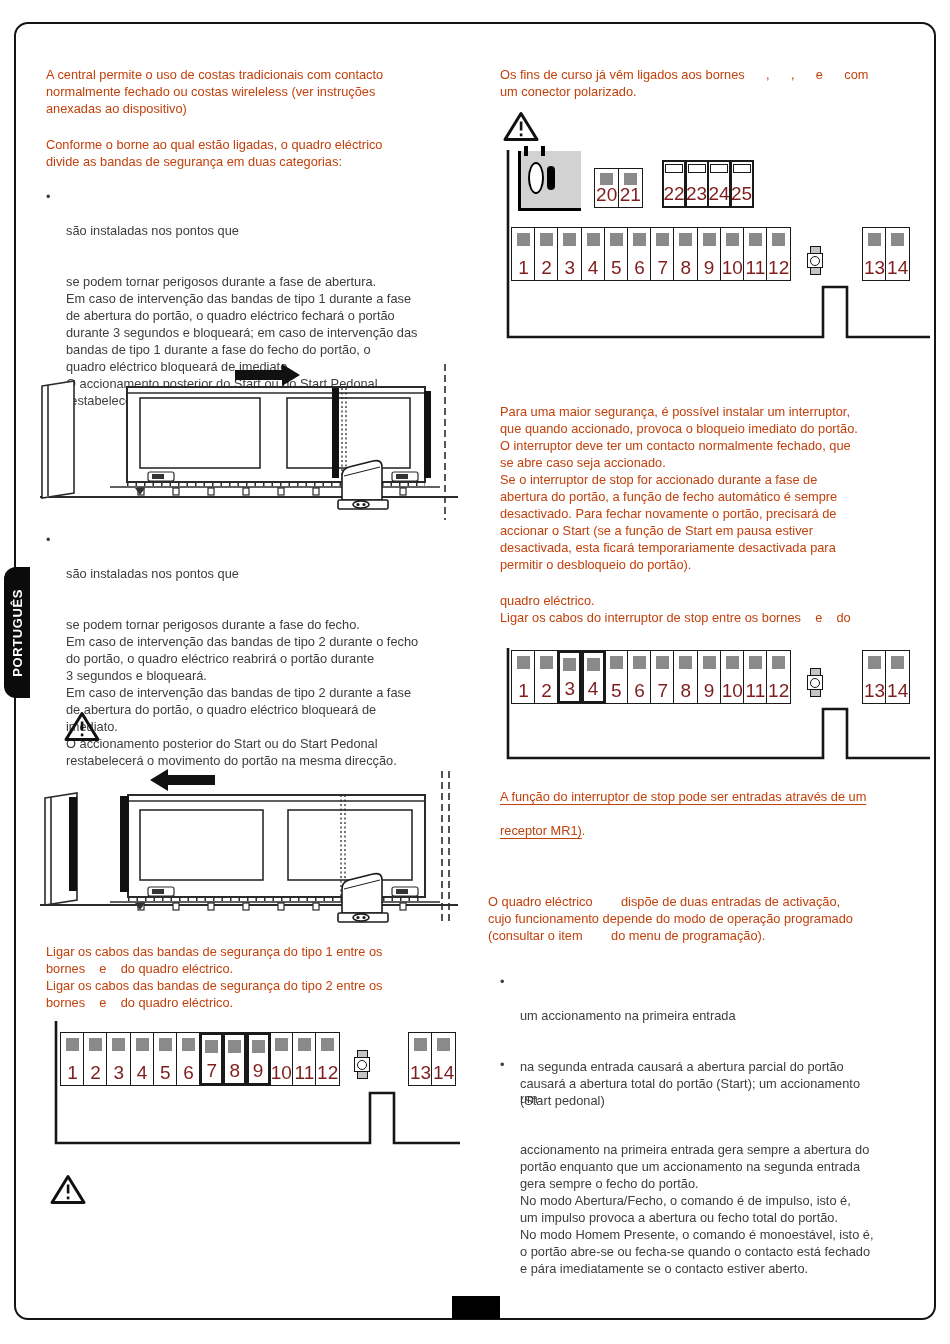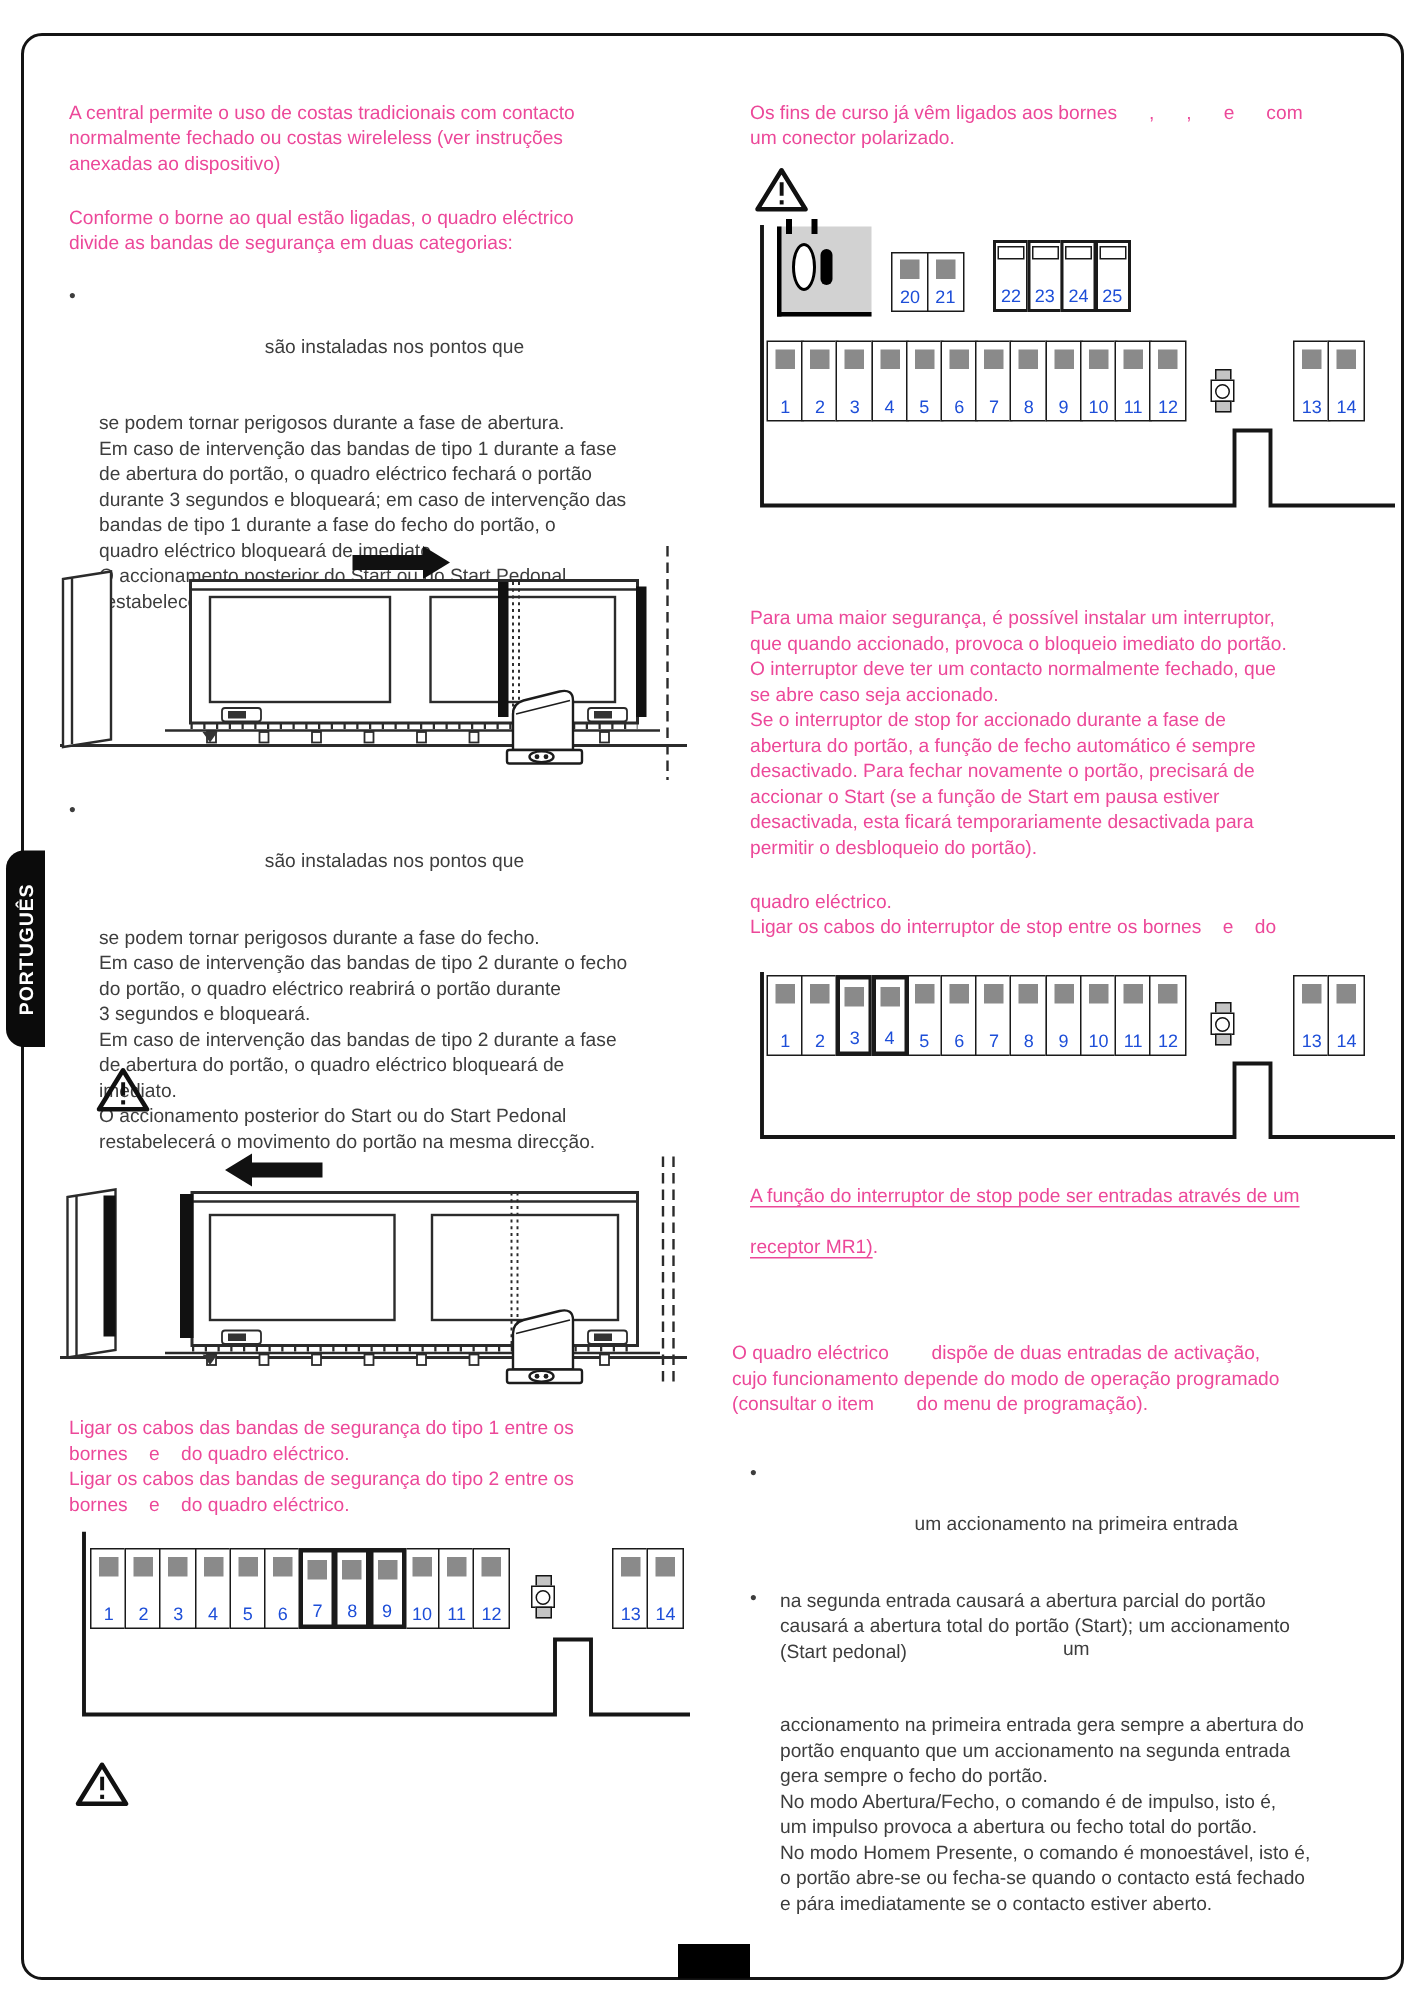--- a/index.html
+++ b/index.html
@@ -4,37 +4,37 @@
 <style>
   html,body{margin:0;padding:0;background:#fff;}
   #page{position:relative;width:950px;height:1344px;background:#fff;overflow:hidden;
         font-family:"Liberation Sans",sans-serif;color:#3d3d3d;}
   .page-border{position:absolute;left:14px;top:22px;width:918px;height:1294px;
         border:2.4px solid #141414;border-radius:14px;}
   .lang-tab{position:absolute;left:4px;top:567px;width:26px;height:131px;background:#0b0b0b;
         border-radius:12px 0 0 12px;display:flex;align-items:center;justify-content:center;}
   .lang-tab span{writing-mode:vertical-rl;transform:rotate(180deg);color:#fff;font-weight:bold;
         font-size:13px;letter-spacing:.6px;}
-  .txt{position:absolute;font-size:12.8px;line-height:17px;white-space:pre;color:#ec4899;}
+  .txt{position:absolute;font-size:12.8px;line-height:17px;white-space:pre;color:#c2410c;}
   .tline{height:17px;}
   .bullet{position:absolute;display:flex;font-size:12.8px;line-height:17px;white-space:pre;}
   .dot{width:20px;}
   .bbody{flex:1;}
-  .intro{text-align:center;height:17px;}
+  .intro{text-align:left;height:17px;}
   .ul .tline,.ul-seg{text-decoration:underline;text-underline-offset:2.5px;}
   .warn{position:absolute;width:36px;height:33px;}
   .dia,.board-outline{position:absolute;}
   
   .tstrip{position:absolute;display:flex;}
   .tcell{box-sizing:border-box;width:24.9px;height:54px;border:1.7px solid #1a1a1a;background:#fff;
         display:flex;flex-direction:column;align-items:center;padding-top:5px;}
   .tcell + .tcell{margin-left:-1.7px;}
   .tcell.bold{border-width:3.2px;z-index:1;}
   .tsq{width:13px;height:13px;background:#8a8a8a;}
-  .tnum{margin-top:auto;padding-bottom:3px;font-size:12px;color:#1d4ed8;line-height:1;}
+  .tnum{margin-top:auto;padding-bottom:3px;font-size:19px;color:#7f1d1d;line-height:1;}
   .small .tcell{width:25.3px;height:40px;padding-top:4px;}
   .caps .tcell{width:24.2px;height:48px;border-width:2.6px;padding-top:2px;}
   .caps .tsq{width:16px;height:7px;background:#fff;border:1.4px solid #1a1a1a;}
   
   .fuse{position:absolute;display:flex;flex-direction:column;align-items:center;}
   .fuse-cap{width:9px;height:6px;border:1.3px solid #141414;background:#c4c4c4;}
   .fuse-mid{width:14px;height:13px;border:1.5px solid #141414;background:#fff;margin:-1px 0;
         display:flex;align-items:center;justify-content:center;}
   .fuse-circ{width:8px;height:8px;border:1.5px solid #141414;border-radius:50%;background:#fff;}
   

